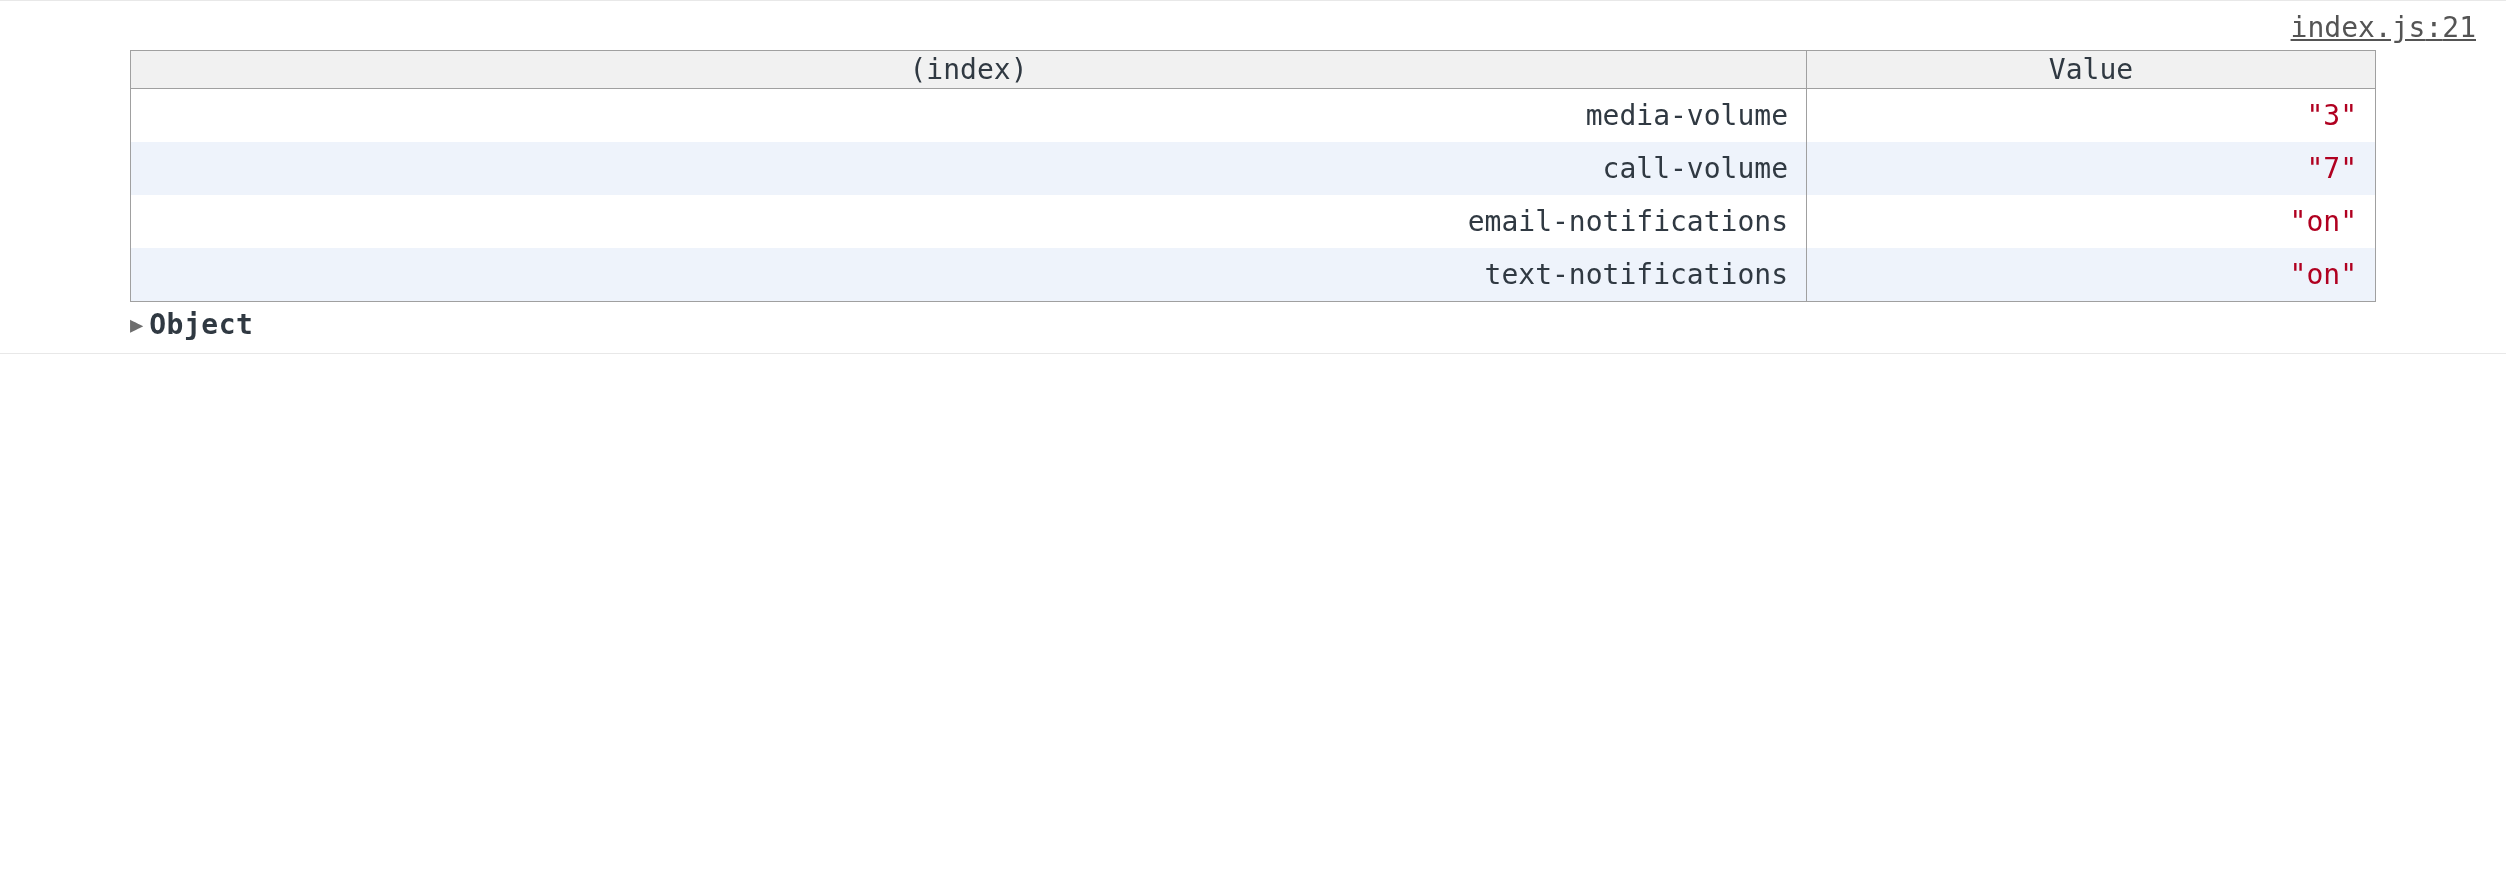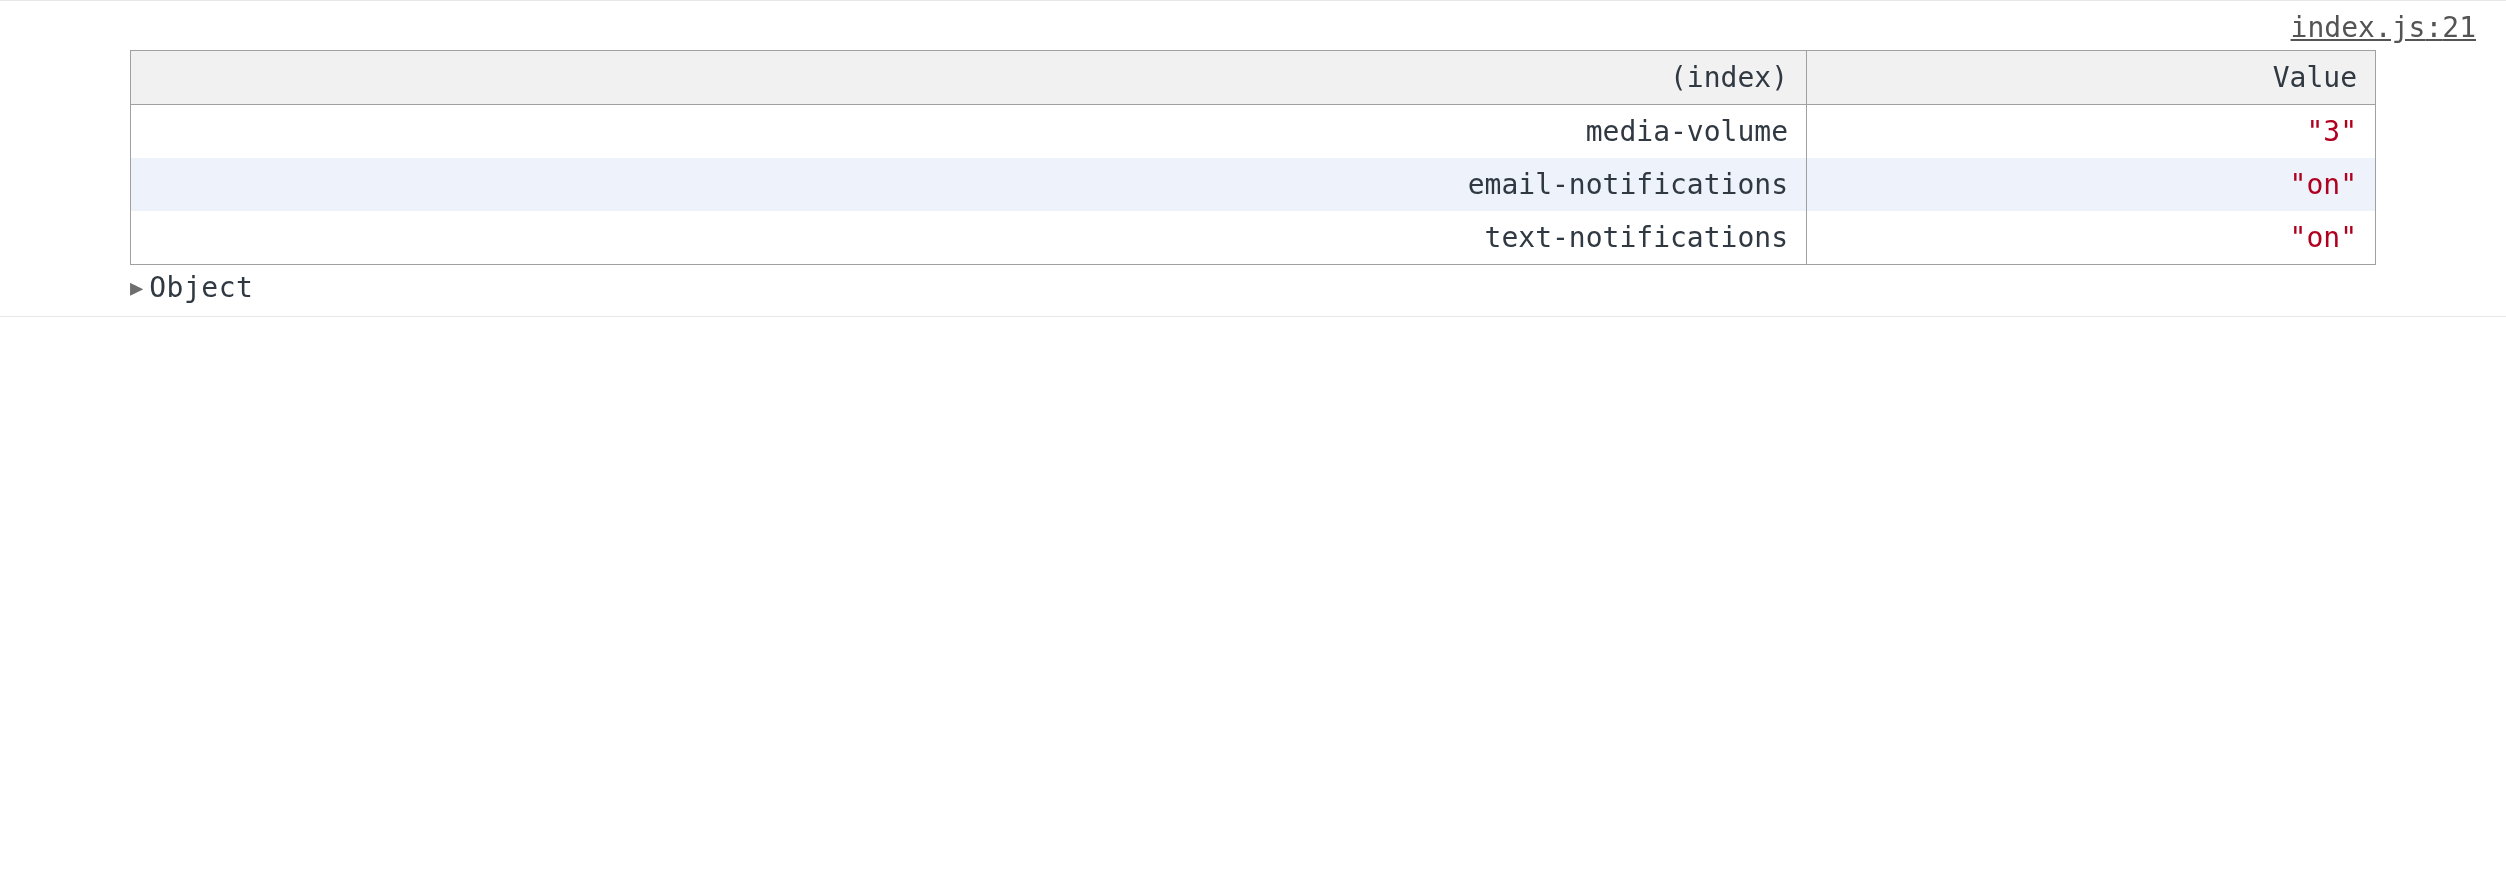--- a/index.html
+++ b/index.html
@@ -31,23 +31,23 @@
   .table-wrap {
     padding: 0 130px;
   }
   table.console-table {
     width: 100%;
     border-collapse: collapse;
     border: 1px solid #a0a0a0;
   }
   table.console-table th {
     background: #f1f1f1;
-    text-align: right;
+    text-align: center;
     font-weight: normal;
-    padding: 10px 18px;
+    padding: 2px 18px;
     border: 1px solid #a0a0a0;
     color: #303942;
   }
   table.console-table td {
     padding: 10px 18px;
     border-left: 1px solid #a0a0a0;
     border-right: 1px solid #a0a0a0;
     color: #303942;
     text-align: right;
   }
@@ -68,20 +68,21 @@
   }
   .triangle {
     color: #6e6e6e;
     font-size: 22px;
     display: inline-block;
     user-select: none;
   }
   .object-label {
     color: #303942;
     letter-spacing: 0.5px;
+    font-weight: bold;
   }
 </style>
 </head>
 <body>
 
 <div class="console-entry">
 
   <div class="source-link">
     <a><span>index.js</span>:<span>21</span></a>
   </div>
@@ -93,20 +94,24 @@
           <th>(index)</th>
           <th>Value</th>
         </tr>
       </thead>
       <tbody>
         <tr>
           <td>media-volume</td>
           <td><span class="string-value">"3"</span></td>
         </tr>
         <tr>
+          <td>call-volume</td>
+          <td><span class="string-value">"7"</span></td>
+        </tr>
+        <tr>
           <td>email-notifications</td>
           <td><span class="string-value">"on"</span></td>
         </tr>
         <tr>
           <td>text-notifications</td>
           <td><span class="string-value">"on"</span></td>
         </tr>
       </tbody>
     </table>
   </div>

